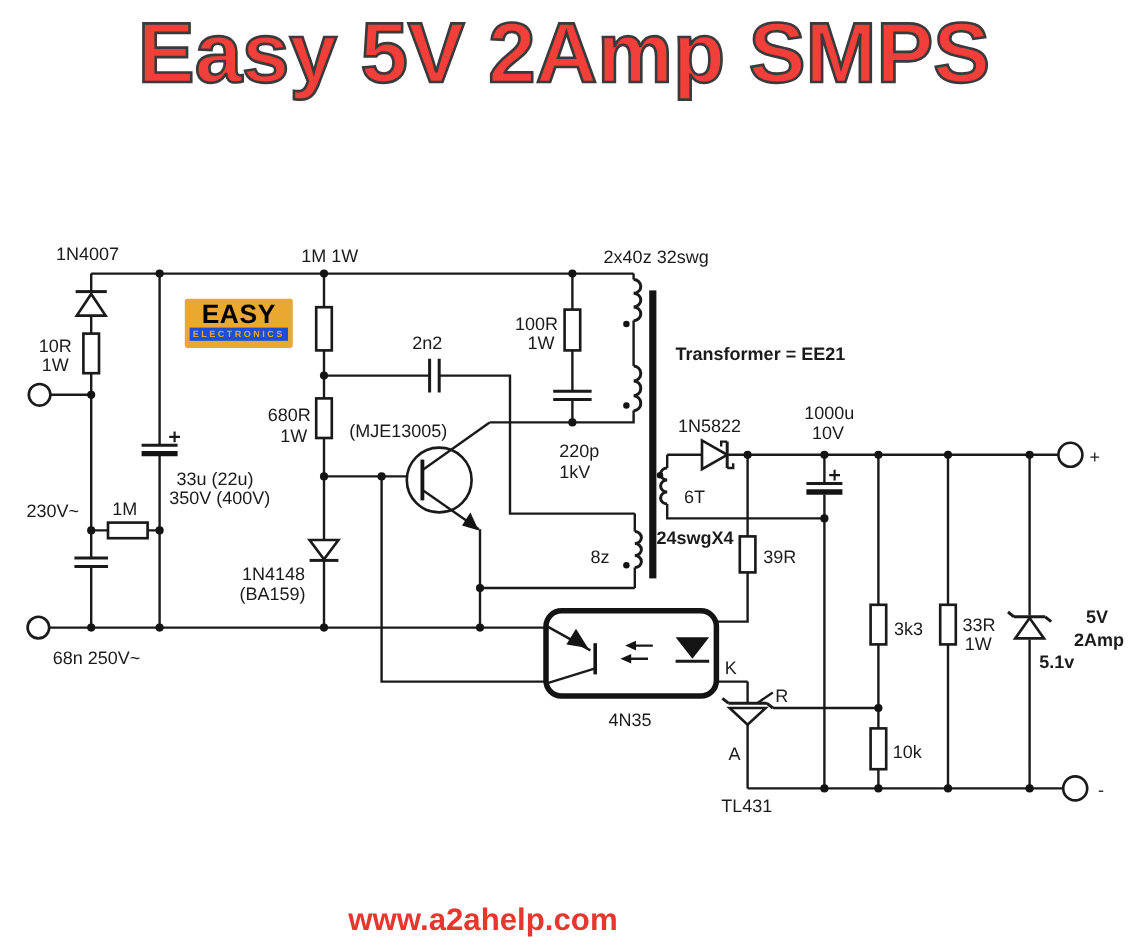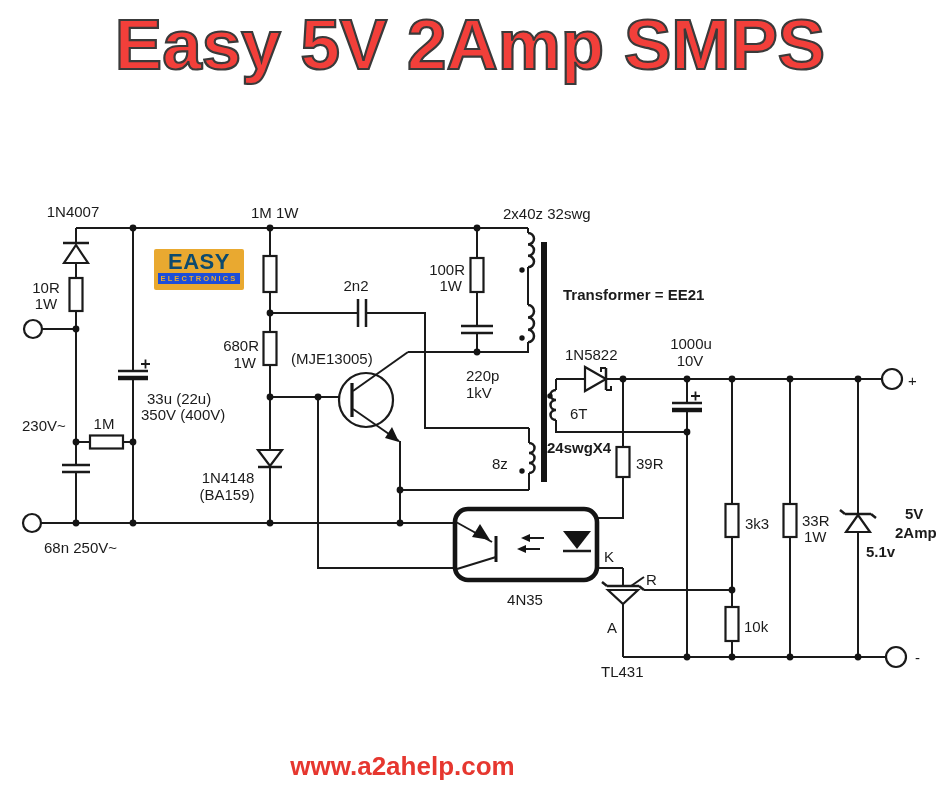--- a/index.html
+++ b/index.html
@@ -5,21 +5,21 @@
   html,body{margin:0;padding:0;background:#fff;width:940px;height:788px;overflow:hidden;}
   .canvas{position:relative;width:940px;height:788px;background:#ffffff;font-family:"Liberation Sans",sans-serif;}
   .title{position:absolute;top:4px;left:0;width:940px;text-align:center;font-size:71px;font-weight:700;
          letter-spacing:0px;color:#f23f3a;-webkit-text-stroke:2.2px #3a3a3a;white-space:nowrap;}
   .footer{position:absolute;top:751px;left:0;width:805px;text-align:center;font-size:26px;font-weight:700;color:#e6372f;}
   .watermark{position:absolute;top:512px;left:378px;font-size:56px;font-weight:700;color:#efe2ba;
              -webkit-text-stroke:2px #dcc48e;letter-spacing:1px;mix-blend-mode:multiply;opacity:.85;z-index:6;white-space:nowrap;}
   svg.schem{position:absolute;top:0;left:0;z-index:2;}
   .logo{position:absolute;top:249px;left:154px;width:90px;height:41px;background:#e9a930;z-index:3;
         display:flex;flex-direction:column;align-items:center;justify-content:flex-start;border-radius:2px;}
-  .logo-top{font-size:22px;font-weight:800;color:#0c4a6e;line-height:1.05;margin-top:1px;letter-spacing:.5px;}
+  .logo-top{font-size:22px;font-weight:800;color:#000000;line-height:1.05;margin-top:1px;letter-spacing:.5px;}
   .logo-bottom{background:#1d4ed8;color:#e9a930;font-size:7.5px;font-weight:700;letter-spacing:2.1px;
                padding:1.5px 3px;line-height:1.1;margin-top:0px;white-space:nowrap;}
   text{font-family:"Liberation Sans",sans-serif;font-size:15px;fill:#1b1b1b;}
   text.b{font-weight:bold;}
   .w{stroke:#1a1a1a;stroke-width:2;fill:none;}
   .w25{stroke:#1a1a1a;stroke-width:2.5;fill:none;}
   .cmp{fill:#ffffff;stroke:#1a1a1a;stroke-width:2.2;}
   .blk{fill:#141414;stroke:none;}
 </style>
 </head>

